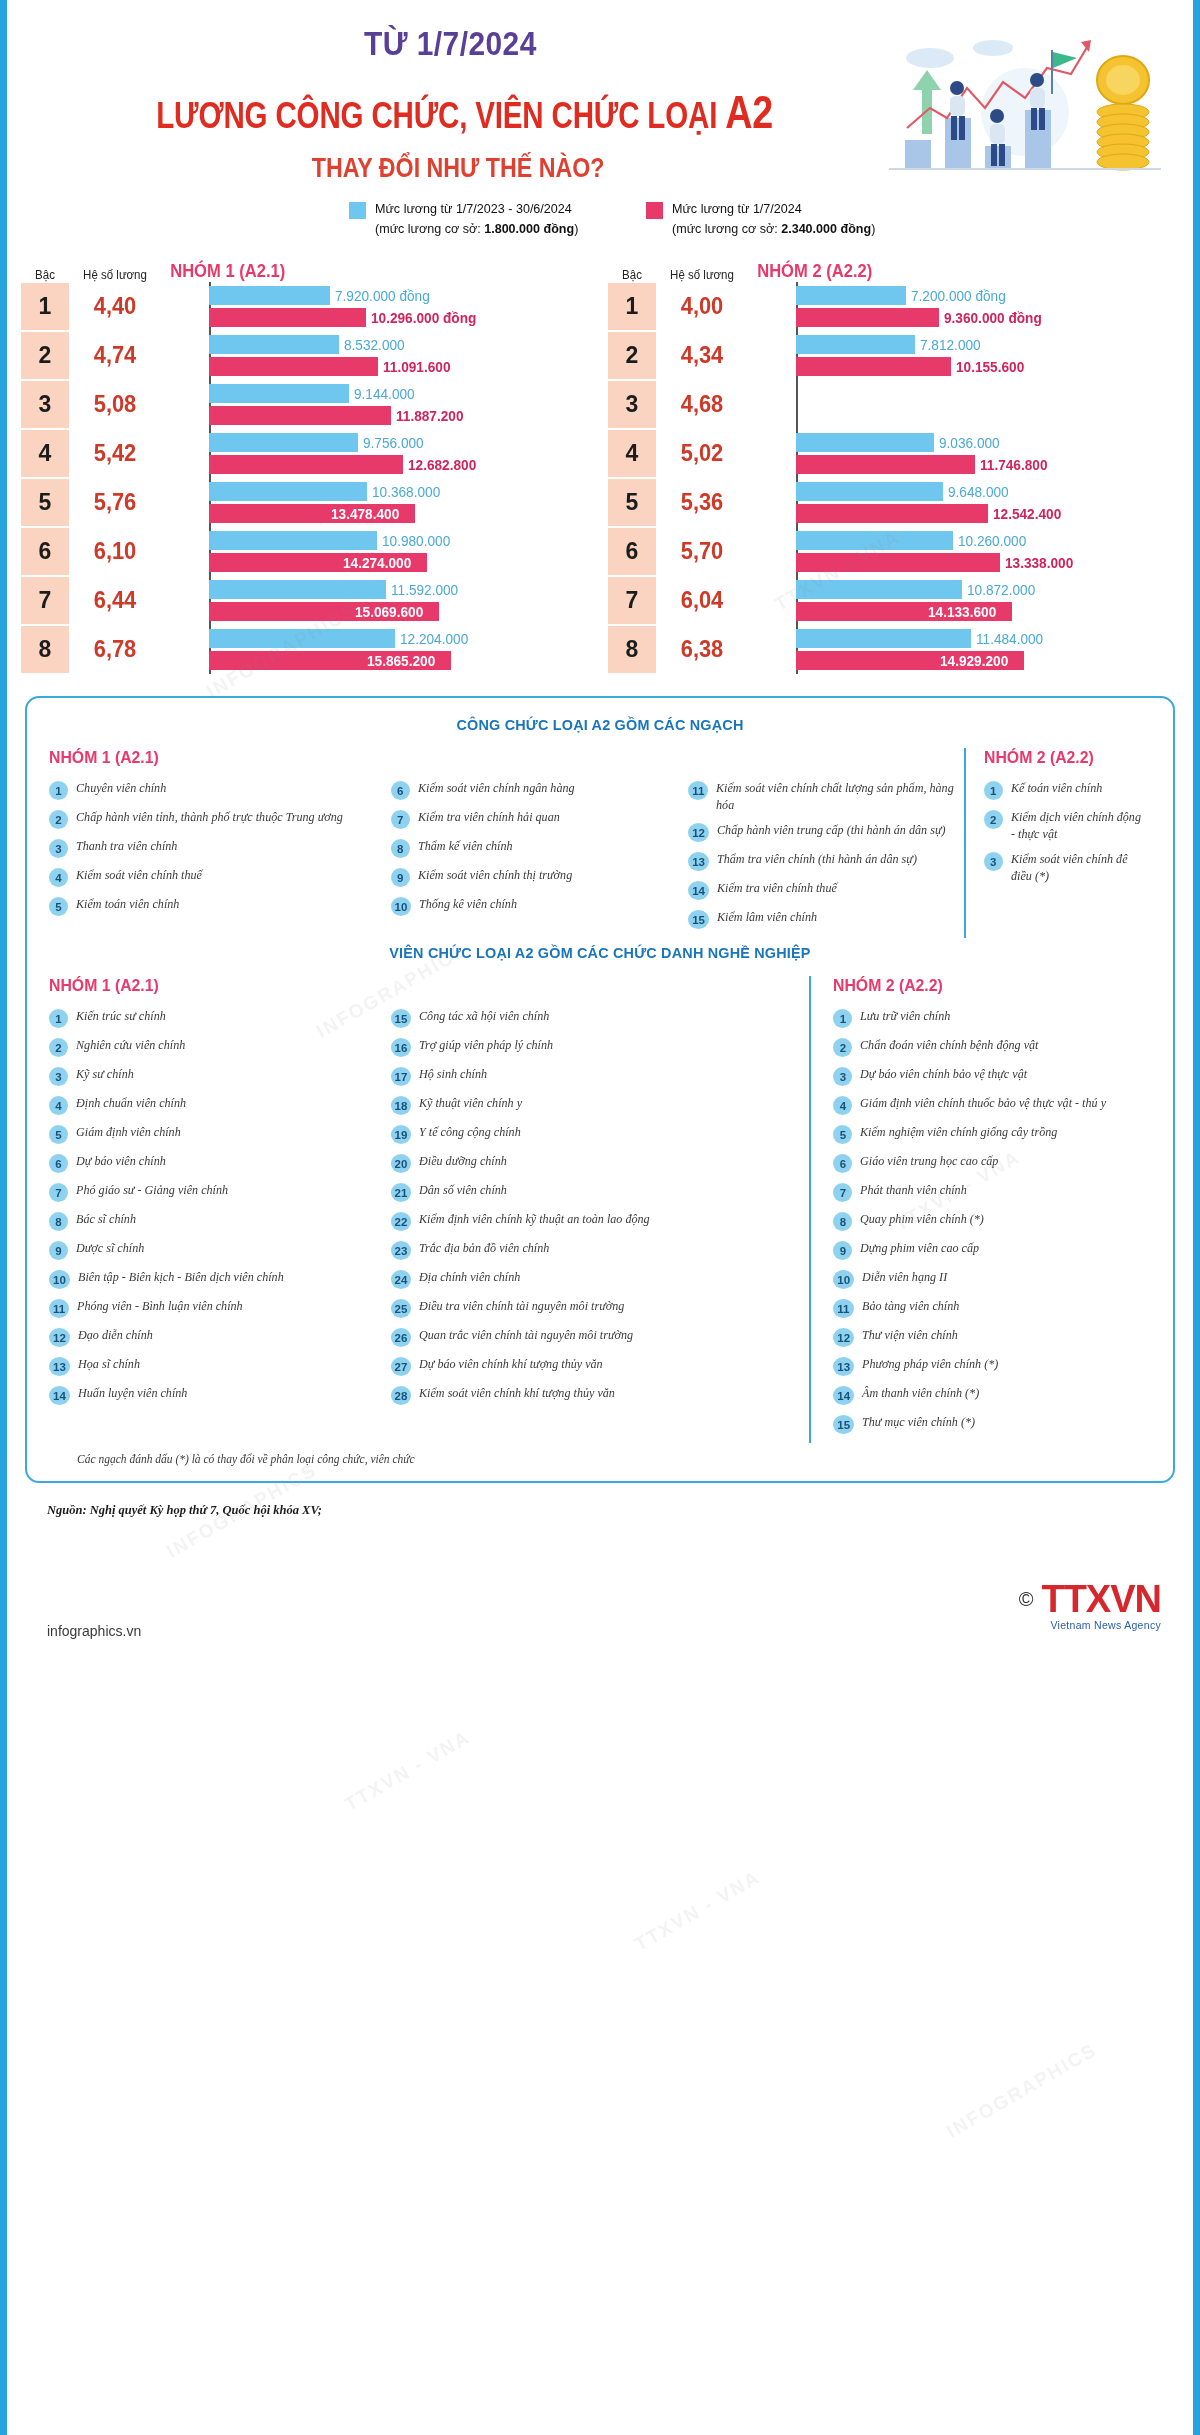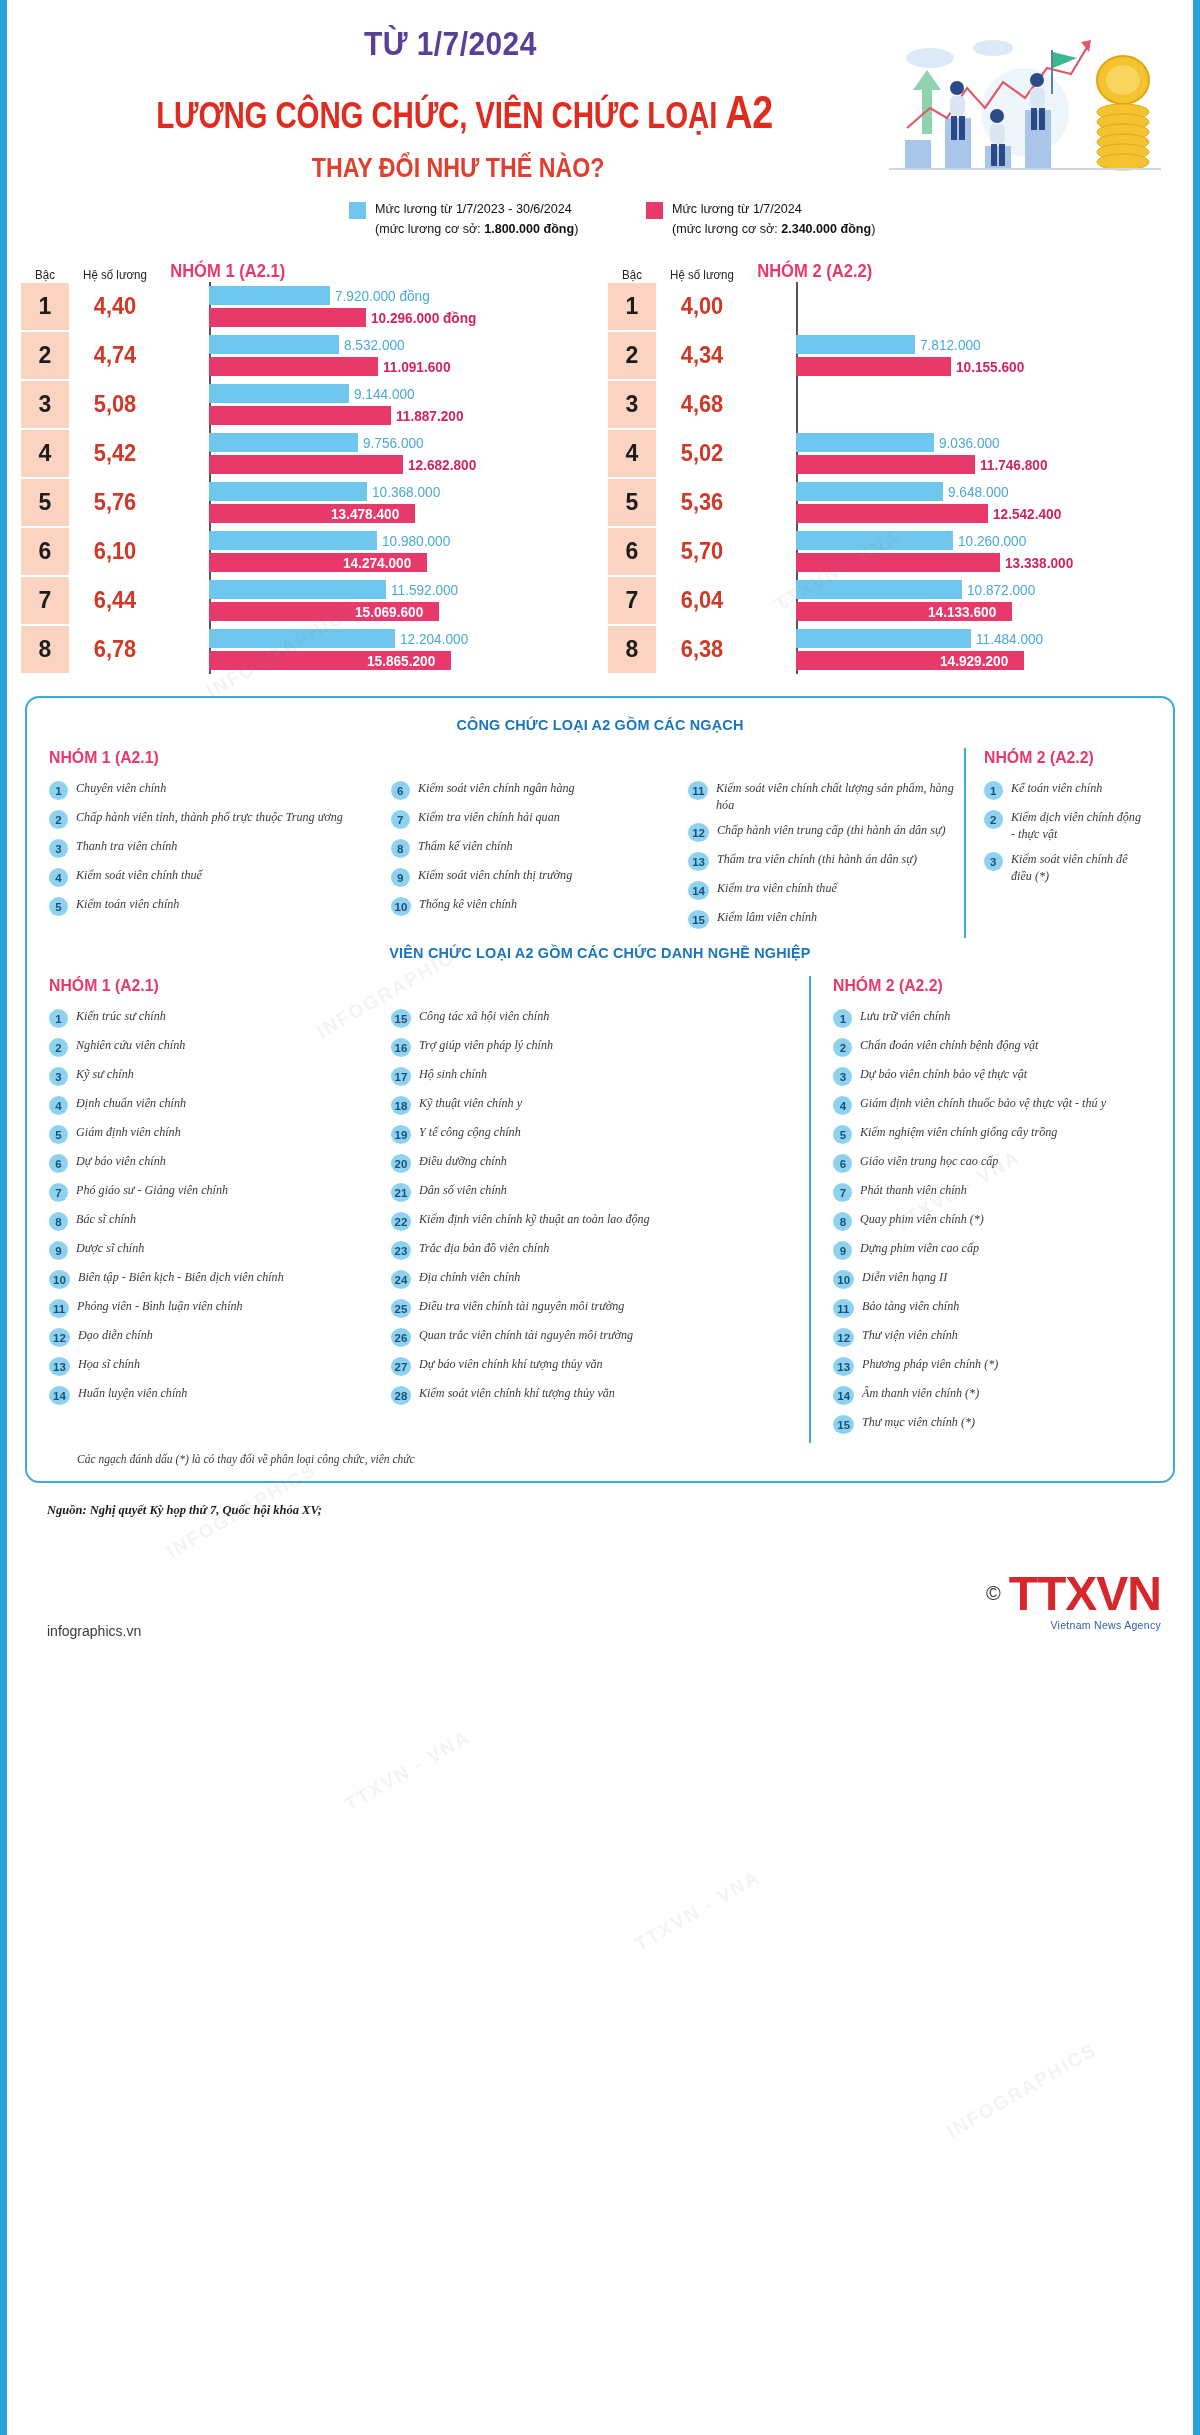--- a/index.html
+++ b/index.html
@@ -190,21 +190,21 @@
     font-weight: bold;
   }
   .site {
     position: absolute; left: 0; bottom: 12px;
     font-size: 14px; color: #3a3a3a;
   }
   .ttx { position: absolute; right: 8px; bottom: 20px; text-align: right; }
   .ttx-row { display: flex; align-items: center; gap: 8px; }
   .copy { font-size: 20px; color: #333; }
   .ttx-logo {
-    font-weight: bold; font-size: 48px; color: #d6272c;
+    font-weight: bold; font-size: 38px; color: #d6272c;
     letter-spacing: -1px; font-family: "Liberation Sans", sans-serif;
   }
   .ttx-sub { font-size: 10.5px; color: #2a5fa8; letter-spacing: .3px; margin-top: -2px; }
 
   
   .wm {
     position: absolute; color: rgba(140,140,140,.10);
     font-size: 19px; font-weight: bold; letter-spacing: 2px;
     transform: rotate(-30deg); pointer-events: none; white-space: nowrap;
   }
@@ -414,20 +414,30 @@
       <div class="chart-head">
         <span class="col-bac">Bậc</span>
         <span class="col-hs">Hệ số lương</span>
         <span class="grp-title">NHÓM 2 (A2.2)</span>
       </div>
       <div class="rows" id="rows-1">
         <div class="axis"></div>
       <div class="row">
             <div class="cell-bac">1</div>
             <div class="cell-hs">4,00</div>
+            <div class="bars">
+              <div class="barline">
+                <div class="bar blue" style="width: 110px;"></div>
+                <span class="barval blue">7.200.000 đồng</span>
+              </div>
+              <div class="barline">
+                <div class="bar pink" style="width: 143px;"></div>
+                <span class="barval pink">9.360.000 đồng</span>
+              </div>
+            </div>
           </div>
           <div class="row">
             <div class="cell-bac">2</div>
             <div class="cell-hs">4,34</div>
             <div class="bars">
               <div class="barline">
                 <div class="bar blue" style="width: 119px;"></div>
                 <span class="barval blue">7.812.000</span>
               </div>
               <div class="barline">

